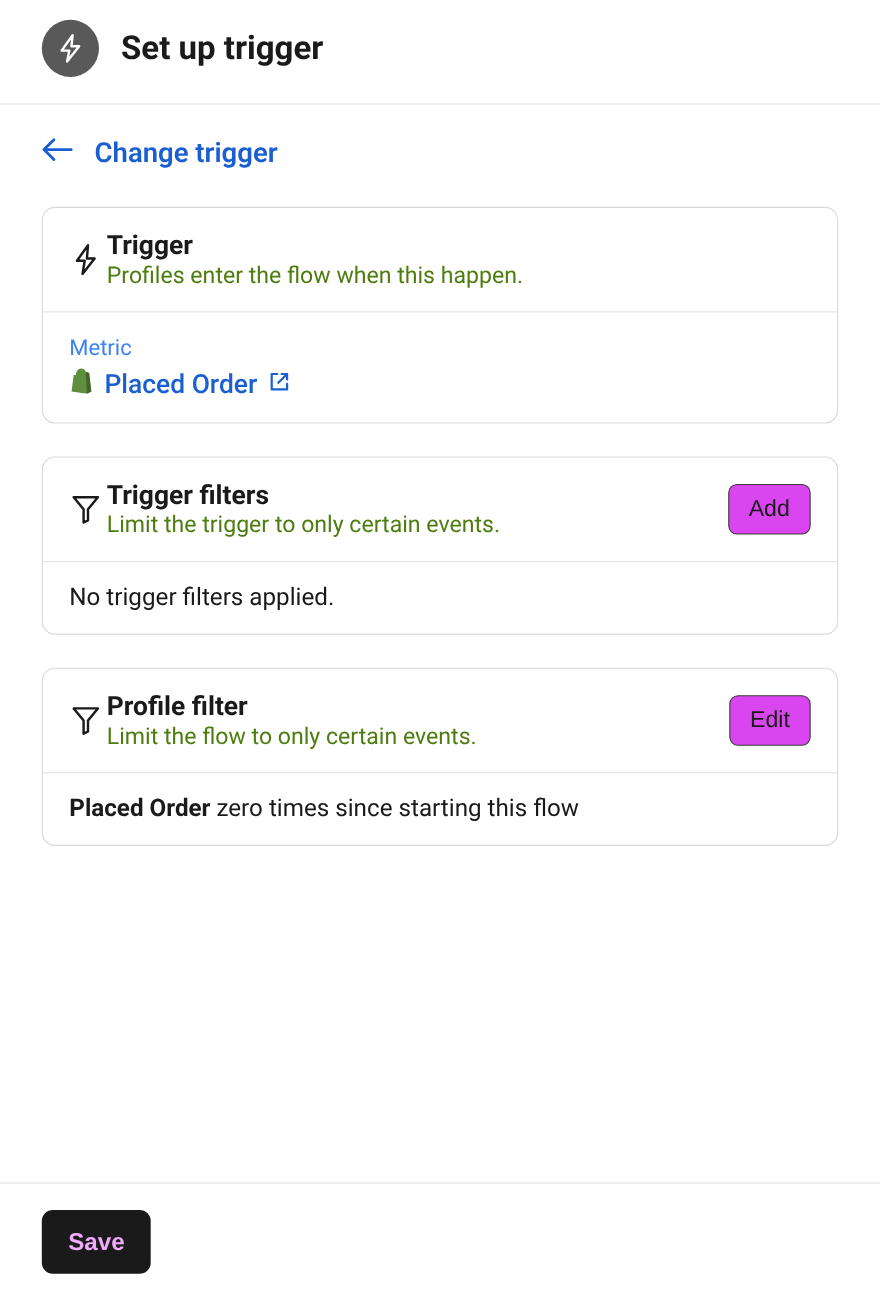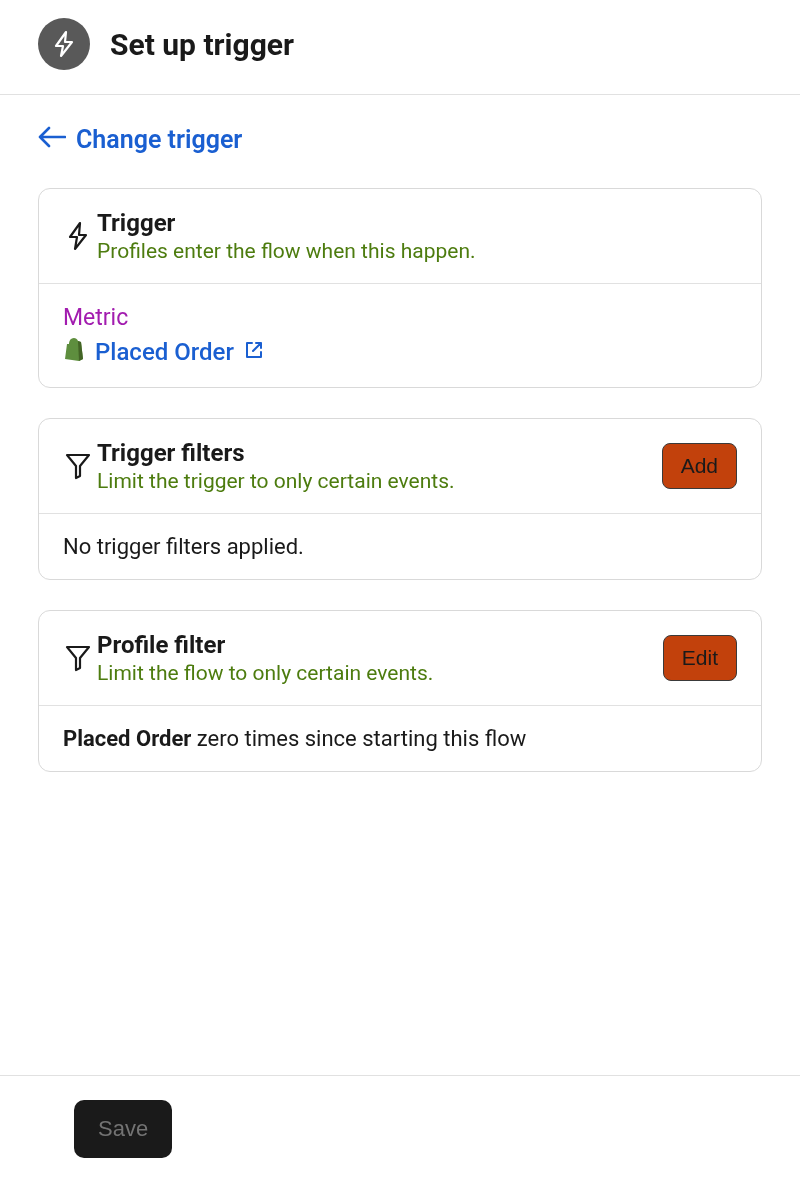--- a/index.html
+++ b/index.html
@@ -7,38 +7,38 @@
     body { display: flex; flex-direction: column; }
 
     .header { display: flex; align-items: center; gap: 20px; padding: 18px 48px 24px 38px; }
     .header-icon-circle { width: 52px; height: 52px; border-radius: 50%; background: #595959; display: flex; align-items: center; justify-content: center; flex-shrink: 0; }
     .header-title { font-size: 30px; font-weight: 700; color: #1a1a1a; }
 
     .divider-full { height: 1px; background: #e1e1e1; width: 100%; }
 
     .content { padding: 0 38px; flex: 1; }
 
-    .change-trigger { display: flex; align-items: center; gap: 10px; color: #1a5fd1; font-size: 25px; font-weight: 600; margin: 30px 0 34px 0; cursor: pointer; }
+    .change-trigger { display: flex; align-items: center; gap: 20px; color: #1a5fd1; font-size: 25px; font-weight: 600; margin: 30px 0 34px 0; cursor: pointer; }
     .change-trigger svg { stroke: #1a5fd1; }
 
     .card { border: 1px solid #d9d9d9; border-radius: 12px; overflow: hidden; margin-bottom: 30px; }
     .card-header { display: flex; align-items: center; padding: 20px 24px; gap: 4px; }
     .card-header-icon { width: 30px; display: flex; align-items: center; justify-content: center; flex-shrink: 0; }
     .card-header-text { flex: 1; }
     .card-title { font-size: 24px; font-weight: 700; color: #1a1a1a; }
     .card-subtitle { font-size: 21px; color: #4d7c0f; margin-top: 2px; }
-    .card-action-btn { border: 1px solid #3a3a3a; background: #c2410c; border-radius: 8px; padding: 10px 18px; font-size: 21px; font-weight: 500; cursor: pointer; color: #1a1a1a; }
+    .card-action-btn { border: 1px solid #3a3a3a; background: #d946ef; border-radius: 8px; padding: 10px 18px; font-size: 21px; font-weight: 500; cursor: pointer; color: #1a1a1a; }
     .card-body { border-top: 1px solid #e1e1e1; padding: 20px 24px; }
-    .metric-label { font-size: 23px; color: #a21caf; margin-bottom: 6px; }
+    .metric-label { font-size: 20px; color: #3b82f6; margin-bottom: 6px; }
     .metric-link { display: flex; align-items: center; gap: 10px; color: #1a5fd1; font-size: 24px; font-weight: 500; cursor: pointer; }
     .body-text { font-size: 22px; color: #1a1a1a; }
     .body-text .bold { font-weight: 700; }
 
     .footer { border-top: 1px solid #e1e1e1; padding: 24px 38px; }
-    .save-btn { background: #1a1a1a; color: #737373; border: none; border-radius: 10px; padding: 16px 24px; font-size: 22px; font-weight: 400; cursor: pointer; margin-left: 36px; }
+    .save-btn { background: #1a1a1a; color: #f0abfc; border: none; border-radius: 10px; padding: 16px 24px; font-size: 22px; font-weight: 700; cursor: pointer; }
   </style>
 </head>
 <body>
 
 <div class="header">
   <div class="header-icon-circle">
     <svg width="24" height="28" viewBox="0 0 24 28" fill="none">
       <path d="M14 2 L4 16 H11 L9 26 L20 12 H13 L14 2 Z" stroke="#fff" stroke-width="2.2" stroke-linejoin="round" stroke-linecap="round" fill="none"></path>
     </svg>
   </div>

